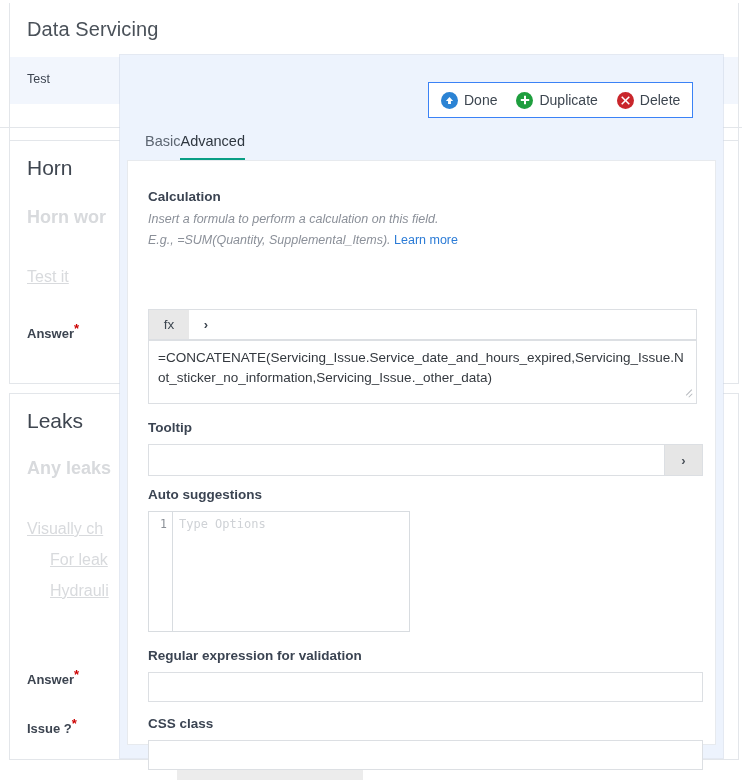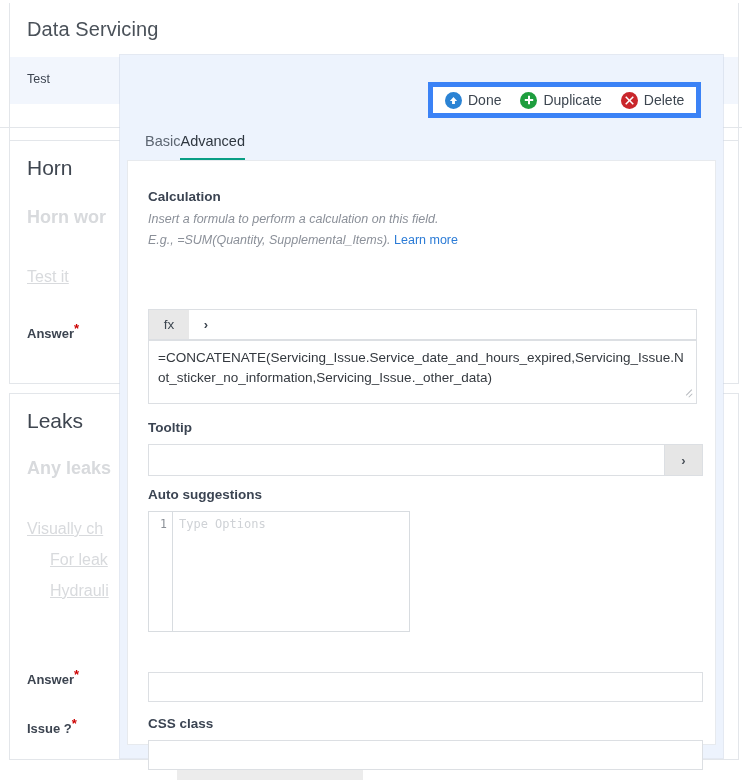--- a/index.html
+++ b/index.html
@@ -136,21 +136,21 @@
     background: #edf3fd;
     box-shadow: 0 0 0 1px rgba(205,215,232,.55);
   }
 
   
   .modal-toolbar {
     position: absolute;
     left: 308px; top: 27px;
     height: 36px;
     background: #ffffff;
-    border: 5px solid #3b82f6;
+    border: 1px solid #3b82f6;
     box-sizing: border-box;
     display: flex;
     align-items: center;
     padding: 0 12px;
     gap: 19px;
   }
   .tb-btn {
     display: flex;
     align-items: center;
     gap: 6px;
@@ -469,20 +469,21 @@
         <input class="tooltip-input" type="text" placeholder="" style="">
         <div class="tooltip-go">›</div>
       </div>
 
       <div class="field-label" style="left:20px; top:326px;">Auto suggestions</div>
       <div class="code-editor">
         <div class="gutter">1</div>
         <div class="code-area">Type Options</div>
       </div>
 
+      <div class="field-label" style="left:20px; top:487px;">Regular expression for validation</div>
       <input class="plain-input" style="left: 20px; top: 511px;" type="text" placeholder="">
 
       <div class="field-label" style="left:20px; top:555px;">CSS class</div>
       <input class="plain-input" style="left: 20px; top: 579px;" type="text" placeholder="">
 
     </div>
   </div>
 
 </div>
 

